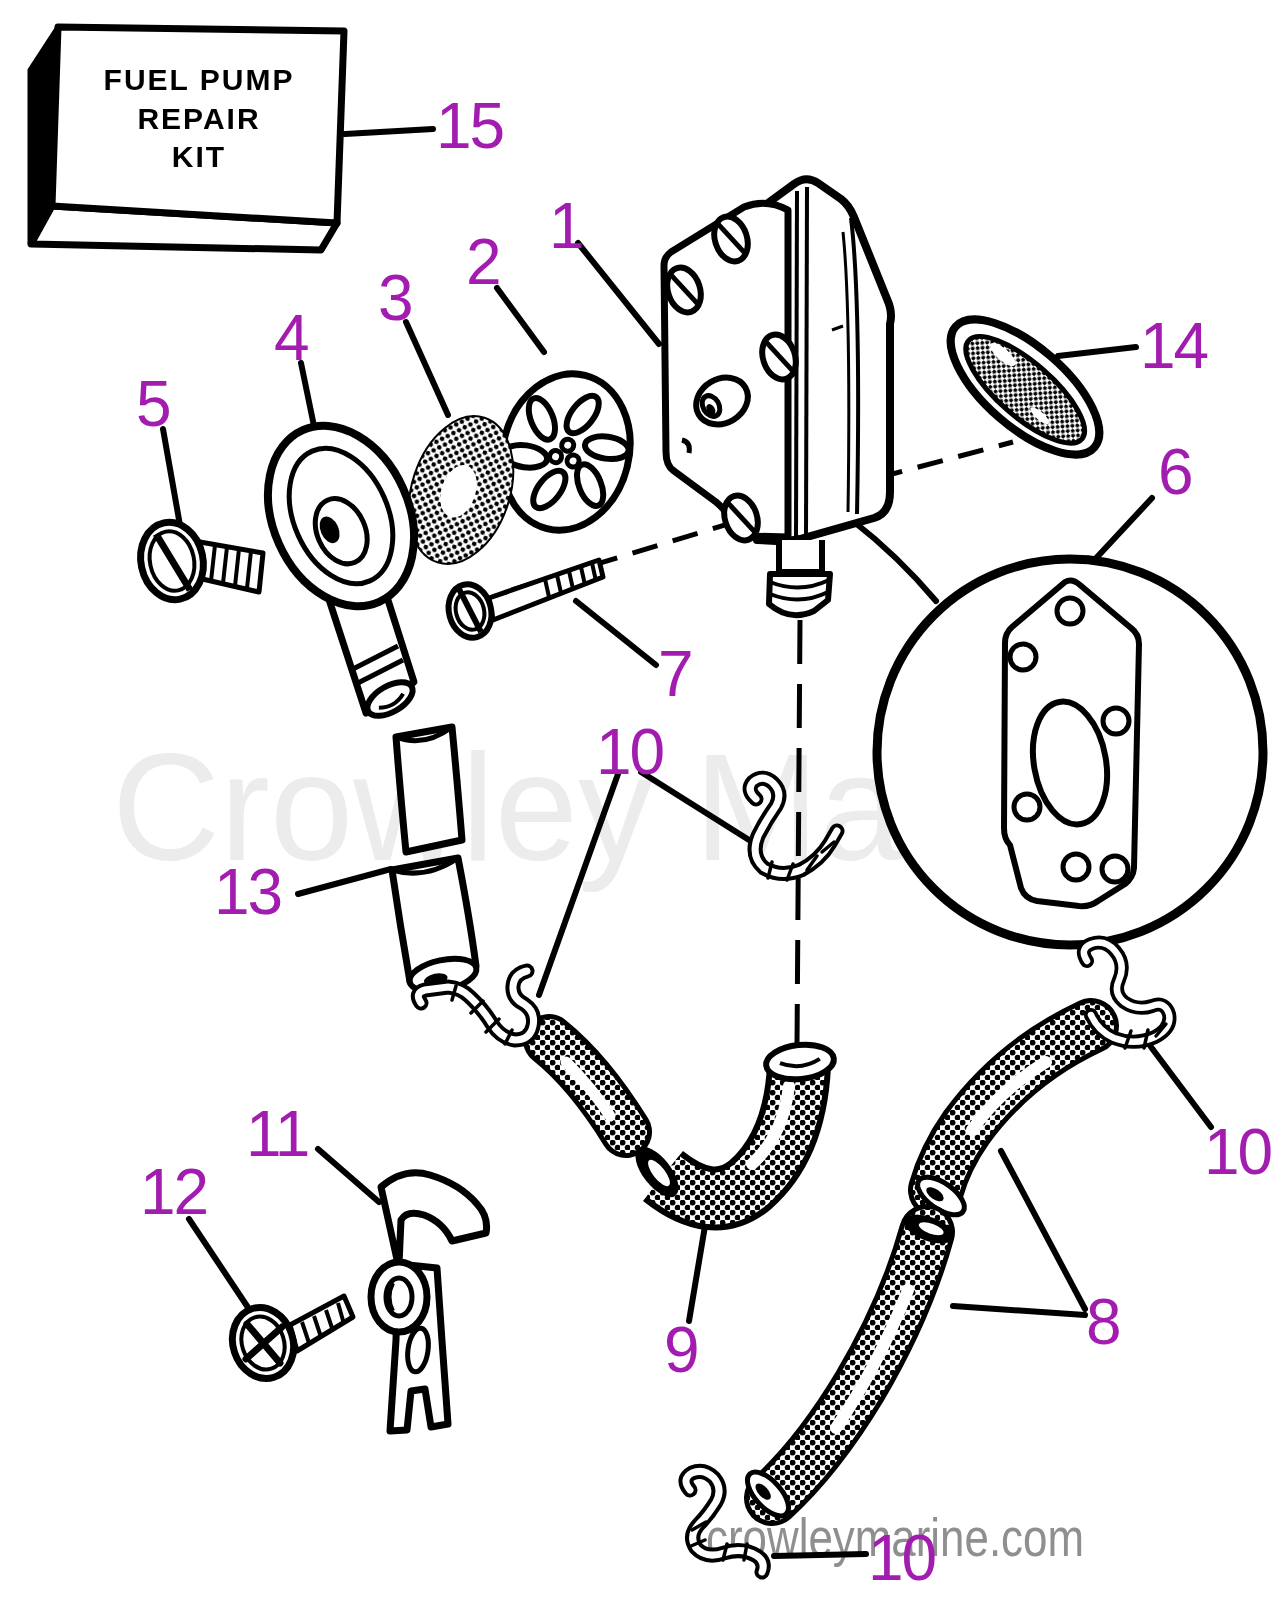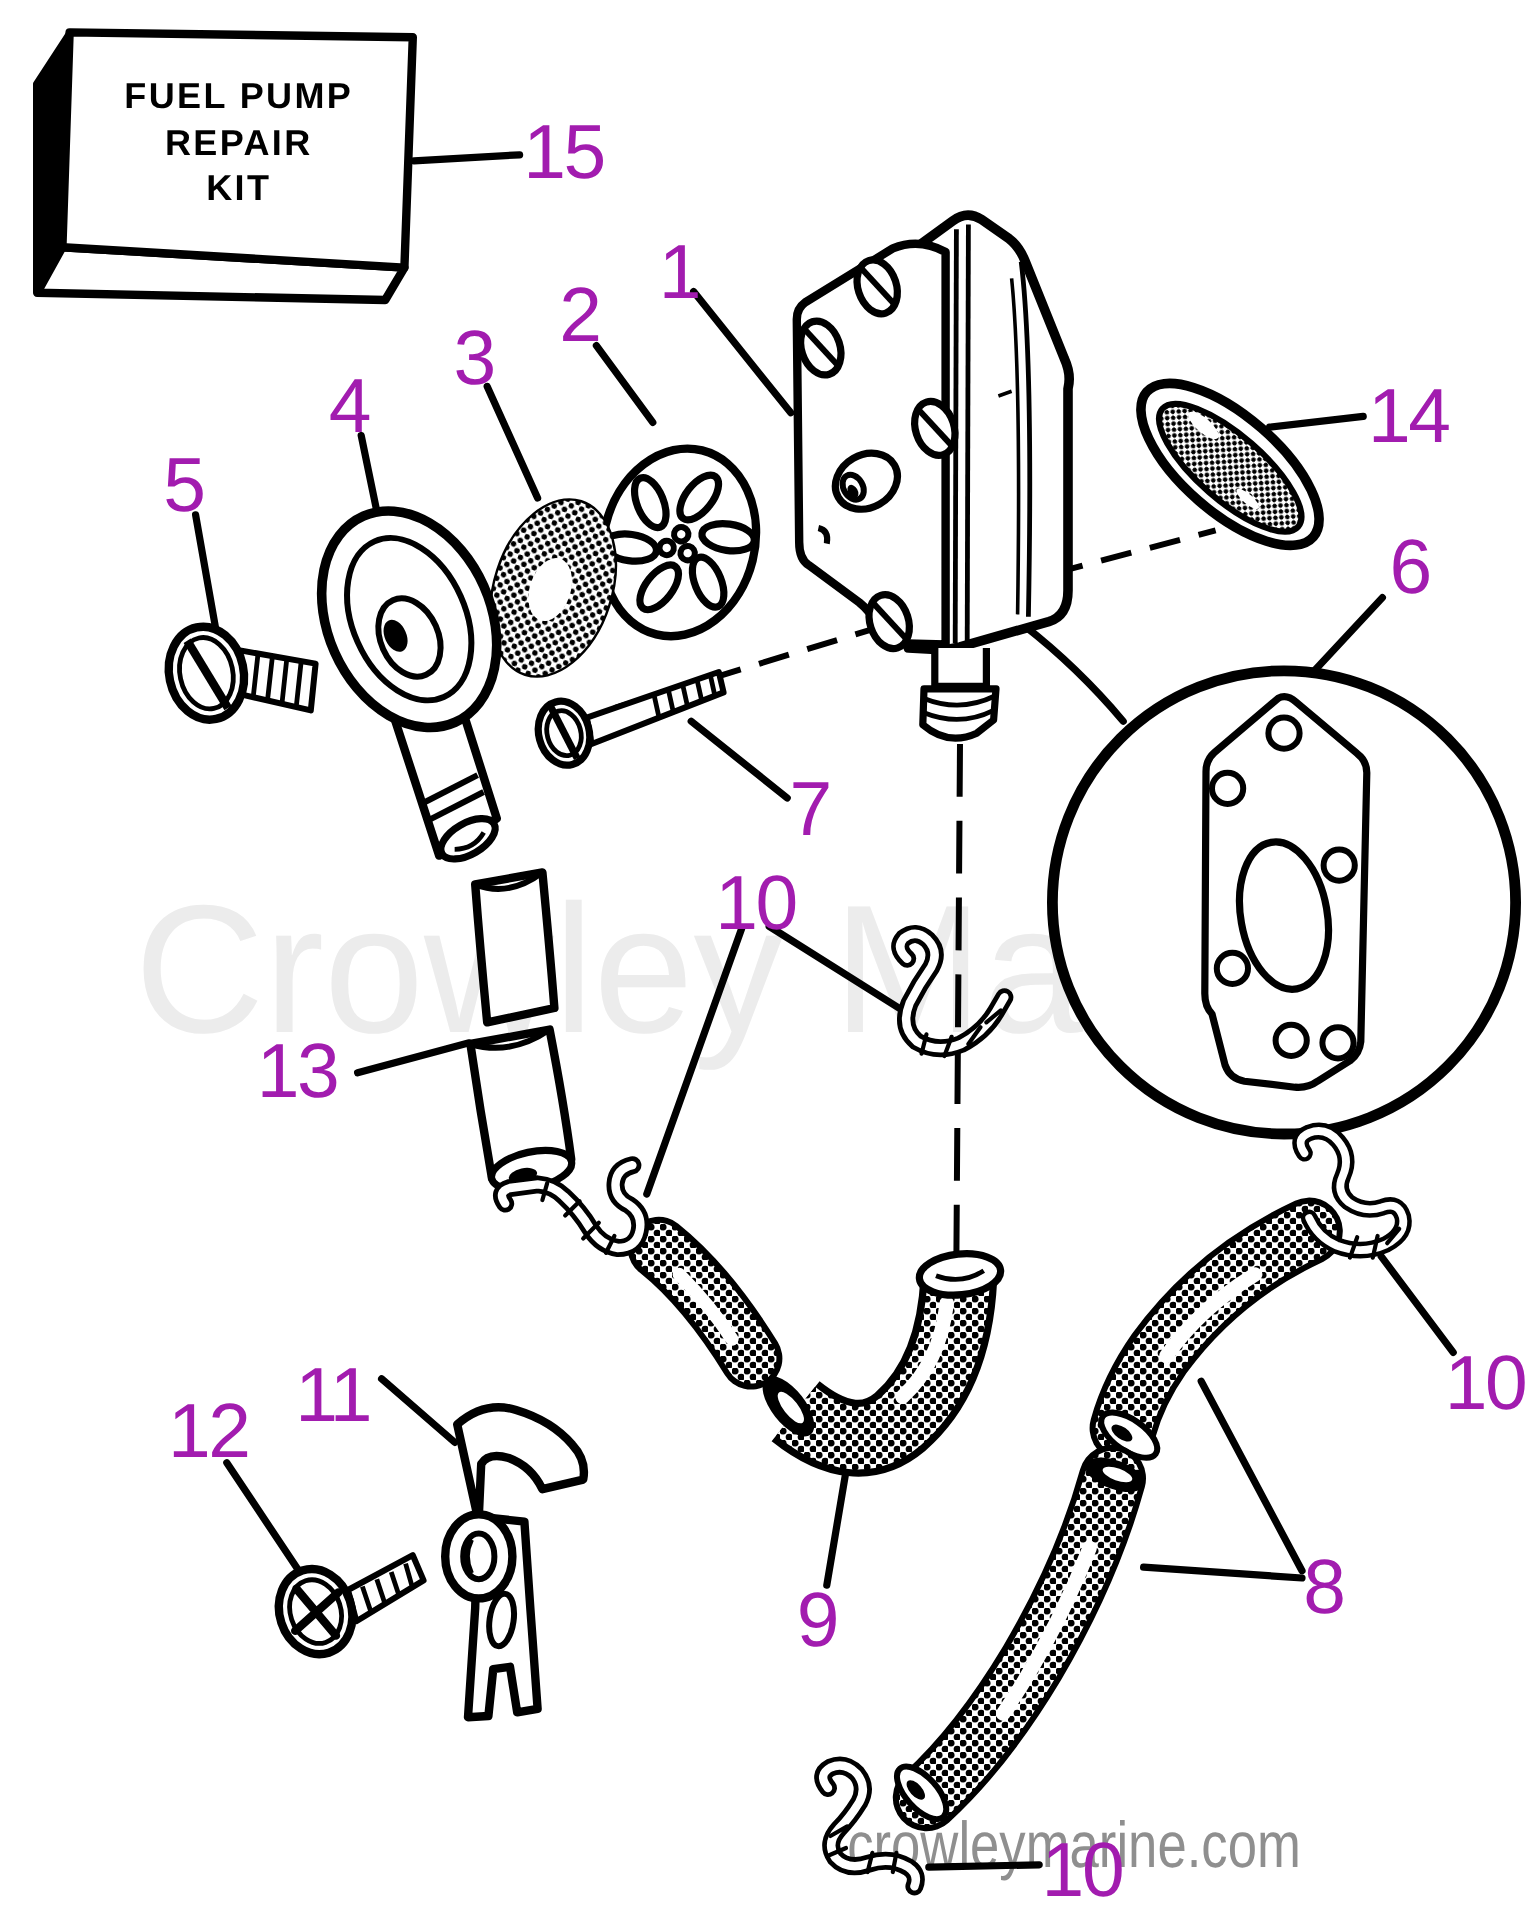--- a/index.html
+++ b/index.html
@@ -304,19 +304,19 @@
       <div class="callout" style="left: 378px; top: 272px;">3</div>
       <div class="callout" style="left: 274px; top: 312px;">4</div>
       <div class="callout" style="left: 136px; top: 378px;">5</div>
       <div class="callout" style="left: 1158px; top: 446px;">6</div>
       <div class="callout" style="left: 658px; top: 648px;">7</div>
       <div class="callout" style="left: 1086px; top: 1296px;">8</div>
       <div class="callout" style="left: 664px; top: 1324px;">9</div>
       <div class="callout" style="left: 596px; top: 726px;">10</div>
       <div class="callout" style="left: 1204px; top: 1126px;">10</div>
       <div class="callout" style="left: 868px; top: 1532px;">10</div>
-      <div class="callout" style="left: 246px; top: 1136px;">11</div>
+      <div class="callout" style="left: 246px; top: 1108px;">11</div>
       <div class="callout" style="left: 140px; top: 1166px; text-align: center;">12</div>
       <div class="callout" style="left: 214px; top: 866px;">13</div>
       <div class="callout" style="left: 1140px; top: 320px;">14</div>
     </div>
 
 </div>
 
 </body></html>

